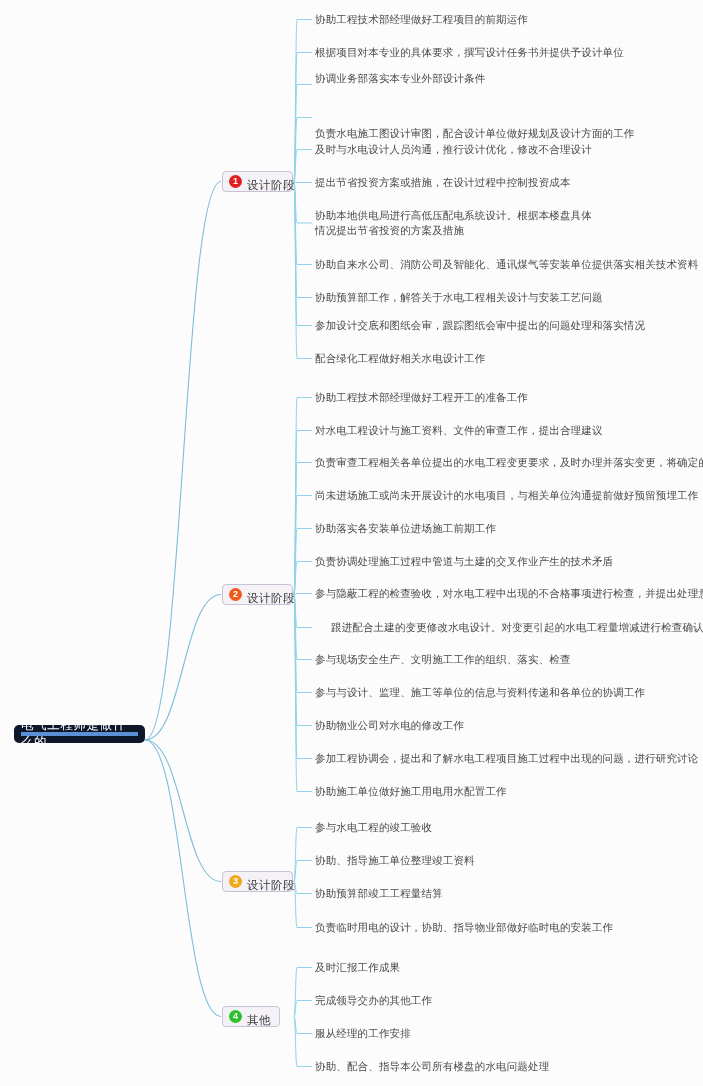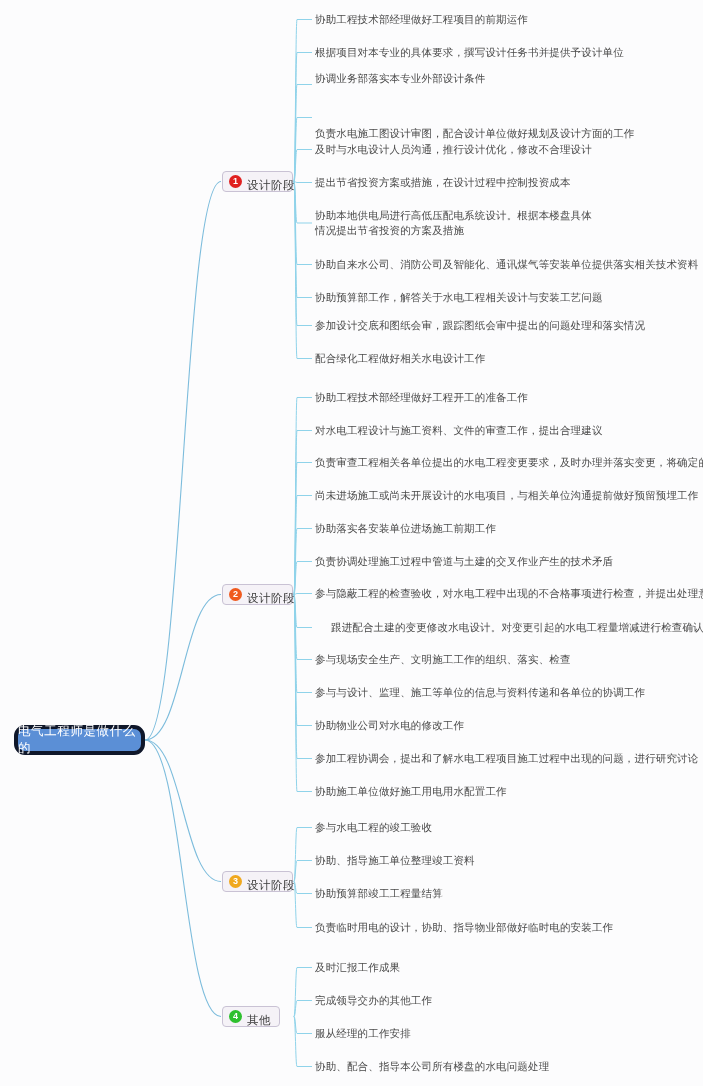--- a/index.html
+++ b/index.html
@@ -26,24 +26,24 @@
     top: 0;
     width: 703px;
     height: 1086px;
     pointer-events: none;
   }
   .root-node {
     position: absolute;
     left: 14px;
     top: 725px;
     width: 131px;
-    height: 30px;
+    height: 18px;
     background: #5b8fd6;
-    border: 4px solid #0f172a;
-    border-radius: 11px;
+    border: 7px solid #0f172a;
+    border-radius: 5px;
     display: flex;
     align-items: center;
     justify-content: center;
     color: #ffffff;
     font-size: 12.5px;
     letter-spacing: 0.6px;
     box-sizing: border-box;
   }
   .branch-node {
     position: absolute;

